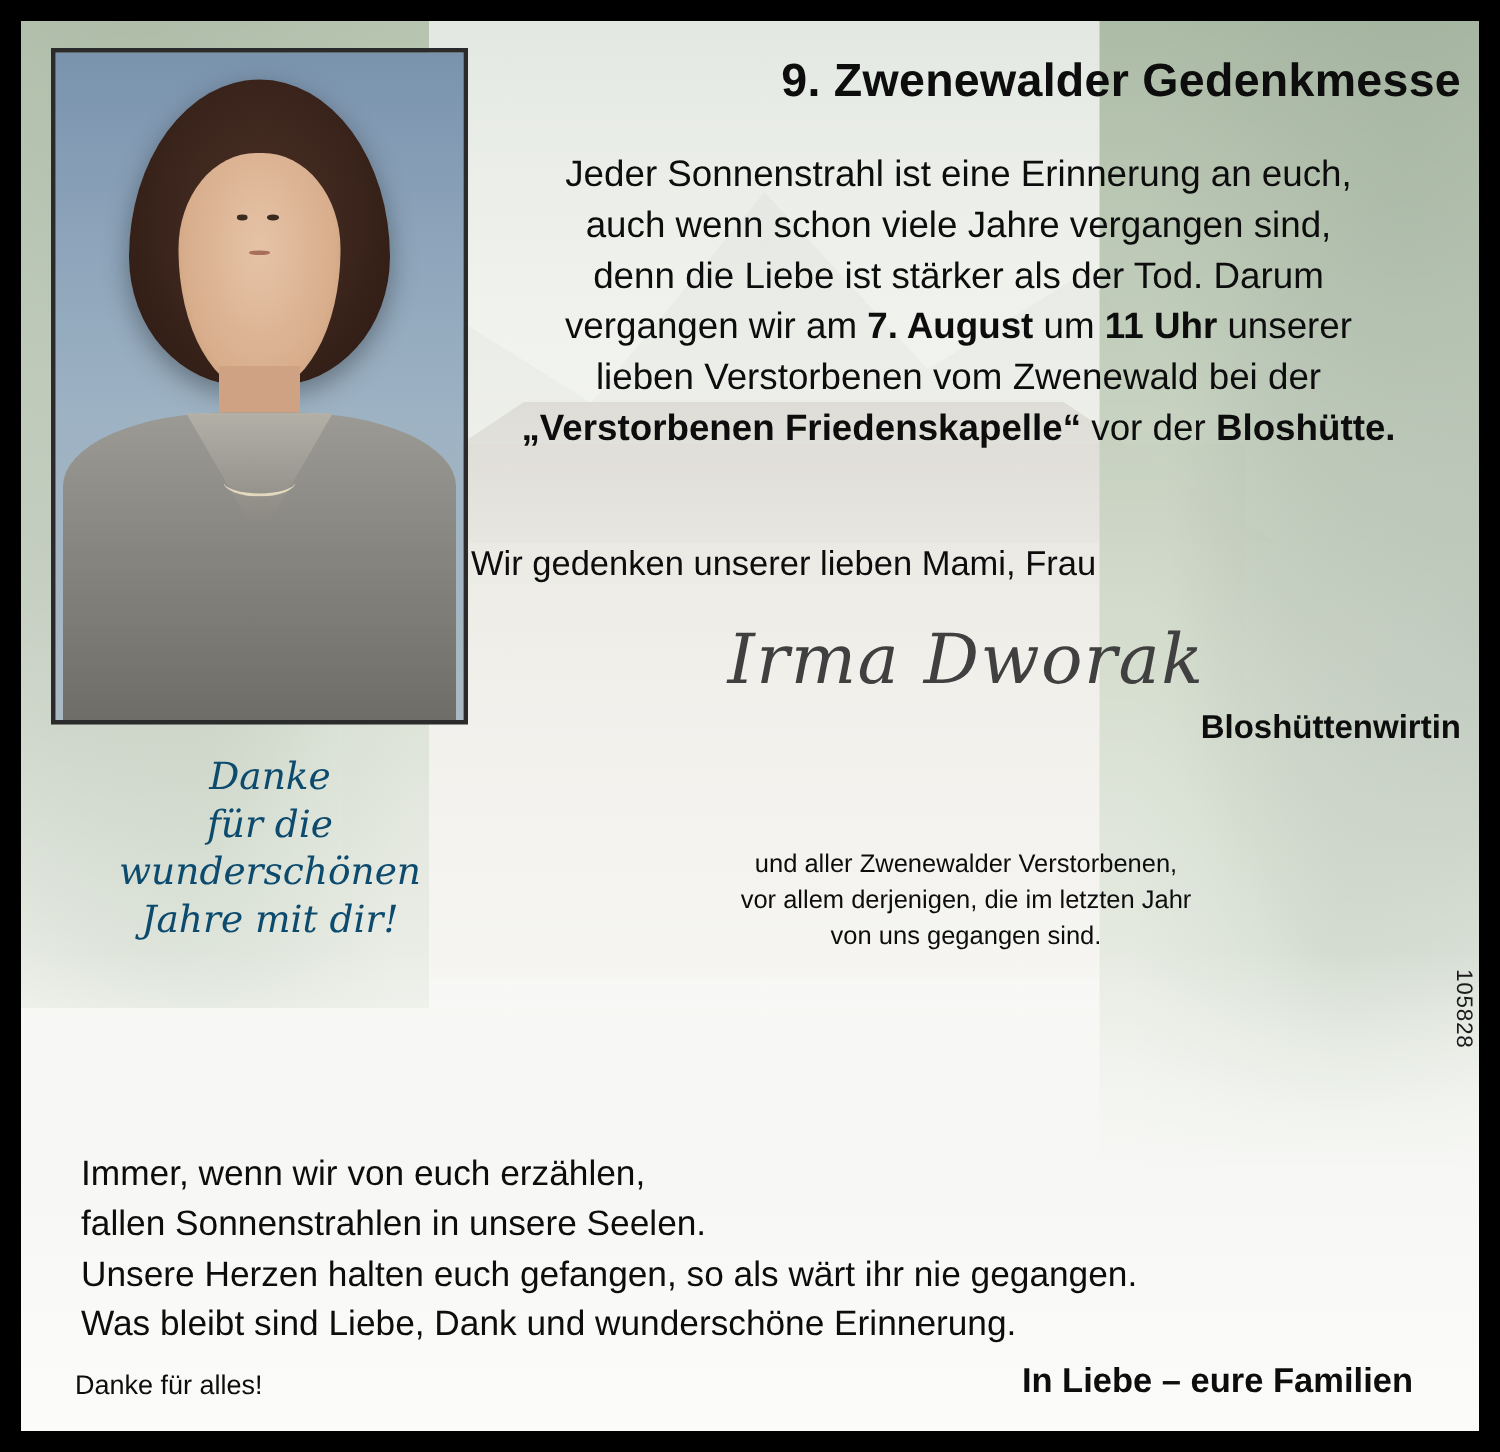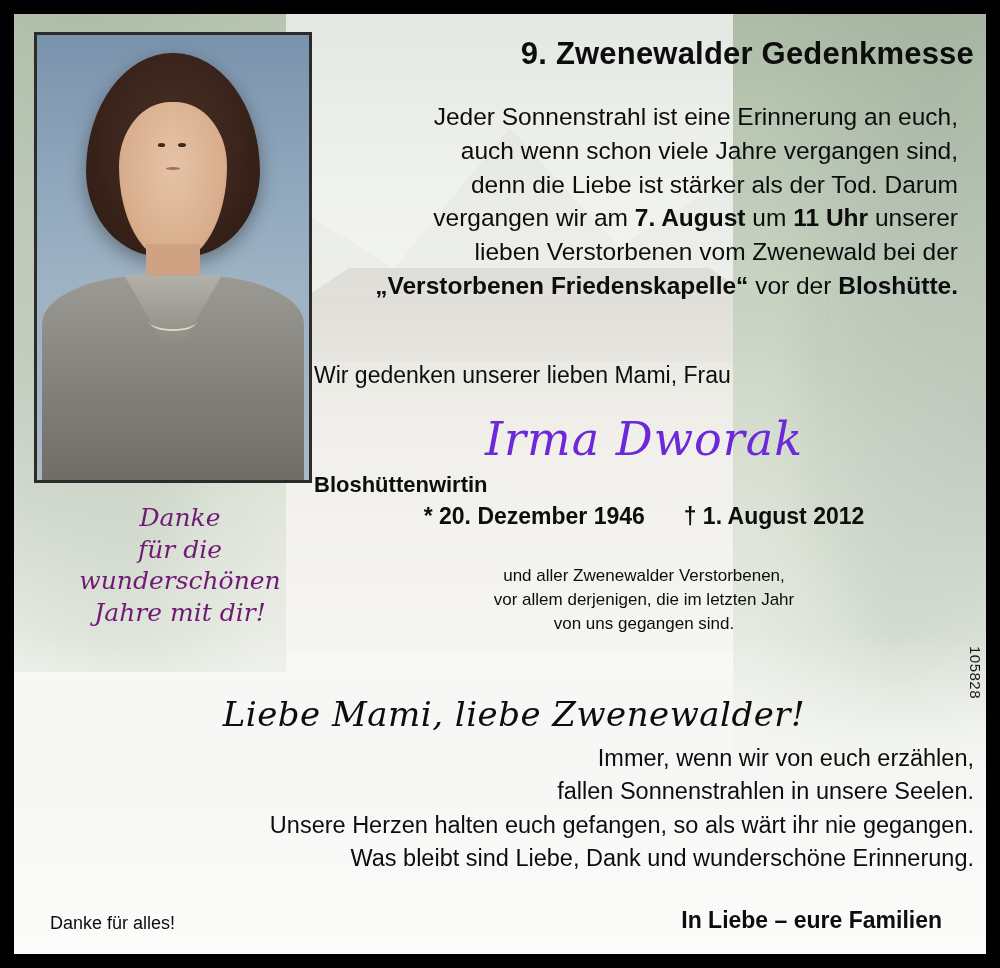--- a/index.html
+++ b/index.html
@@ -201,41 +201,41 @@
   .danke {
     position: absolute;
     left: 46px;
     top: 488px;
     width: 240px;
     text-align: center;
     font-family: "DejaVu Serif", "Liberation Serif", serif;
     font-style: italic;
     font-size: 25px;
     line-height: 1.26;
-    color: #701a75;
+    color: #0c4a6e;
   }
 
   
   .headline {
     position: absolute;
     left: 300px;
     top: 22px;
     width: 660px;
     text-align: right;
     font-size: 31px;
     font-weight: bold;
     letter-spacing: .2px;
   }
 
   .intro {
     position: absolute;
-    left: 284px;
+    left: 295px;
     top: 86px;
     width: 660px;
-    text-align: right;
+    text-align: center;
     font-size: 24.5px;
     line-height: 1.38;
   }
 
   .wir-gedenken {
     position: absolute;
     left: 300px;
     top: 348px;
     width: 660px;
     font-size: 23px;
@@ -244,29 +244,29 @@
   .name-script {
     position: absolute;
     left: 300px;
     top: 398px;
     width: 660px;
     text-align: center;
     font-family: "DejaVu Serif", "Liberation Serif", serif;
     font-style: italic;
     font-size: 46px;
     letter-spacing: 1px;
-    color: #6d28d9;
+    color: #404040;
   }
 
   .role {
     position: absolute;
     left: 300px;
     top: 458px;
     width: 660px;
-    text-align: left;
+    text-align: right;
     font-size: 22px;
     font-weight: bold;
   }
 
   .dates {
     position: absolute;
     left: 300px;
     top: 489px;
     width: 660px;
     text-align: center;
@@ -294,23 +294,23 @@
     text-align: center;
     font-family: "DejaVu Serif", "Liberation Serif", serif;
     font-style: italic;
     font-size: 34px;
     letter-spacing: .5px;
   }
 
   .verse {
     position: absolute;
     left: 40px;
-    top: 728px;
+    top: 752px;
     width: 920px;
-    text-align: right;
+    text-align: left;
     font-size: 23.5px;
     line-height: 1.42;
   }
 
   .footer-left {
     position: absolute;
     left: 36px;
     bottom: 20px;
     font-size: 18px;
   }
@@ -382,33 +382,27 @@
         <div><span>lieben Verstorbenen vom Zwenewald bei der</span></div>
         <div><span style="font-weight: bold;">„Verstorbenen Friedenskapelle“</span><span> vor der </span><span style="font-weight: bold;">Bloshütte.</span></div>
       </div>
 
     <div class="wir-gedenken">Wir gedenken unserer lieben Mami, Frau</div>
 
     <div class="name-script">Irma Dworak</div>
 
     <div class="role">Bloshüttenwirtin</div>
 
-    <div class="dates">
-      <span>* 20. Dezember 1946</span>
-      <span class="sep"></span>
-      <span>† 1. August 2012</span>
-    </div>
 
     <div class="verstorbenen">
       <div>und aller Zwenewalder Verstorbenen,</div>
       <div>vor allem derjenigen, die im letzten Jahr</div>
       <div>von uns gegangen sind.</div>
     </div>
 
-    <div class="liebe-script">Liebe Mami, liebe Zwenewalder!</div>
 
     <div class="verse">
       <div>Immer, wenn wir von euch erzählen,</div>
       <div>fallen Sonnenstrahlen in unsere Seelen.</div>
       <div>Unsere Herzen halten euch gefangen, so als wärt ihr nie gegangen.</div>
       <div>Was bleibt sind Liebe, Dank und wunderschöne Erinnerung.</div>
     </div>
 
     <div class="footer-left">Danke für alles!</div>
     <div class="footer-right">In Liebe – eure Familien</div>

